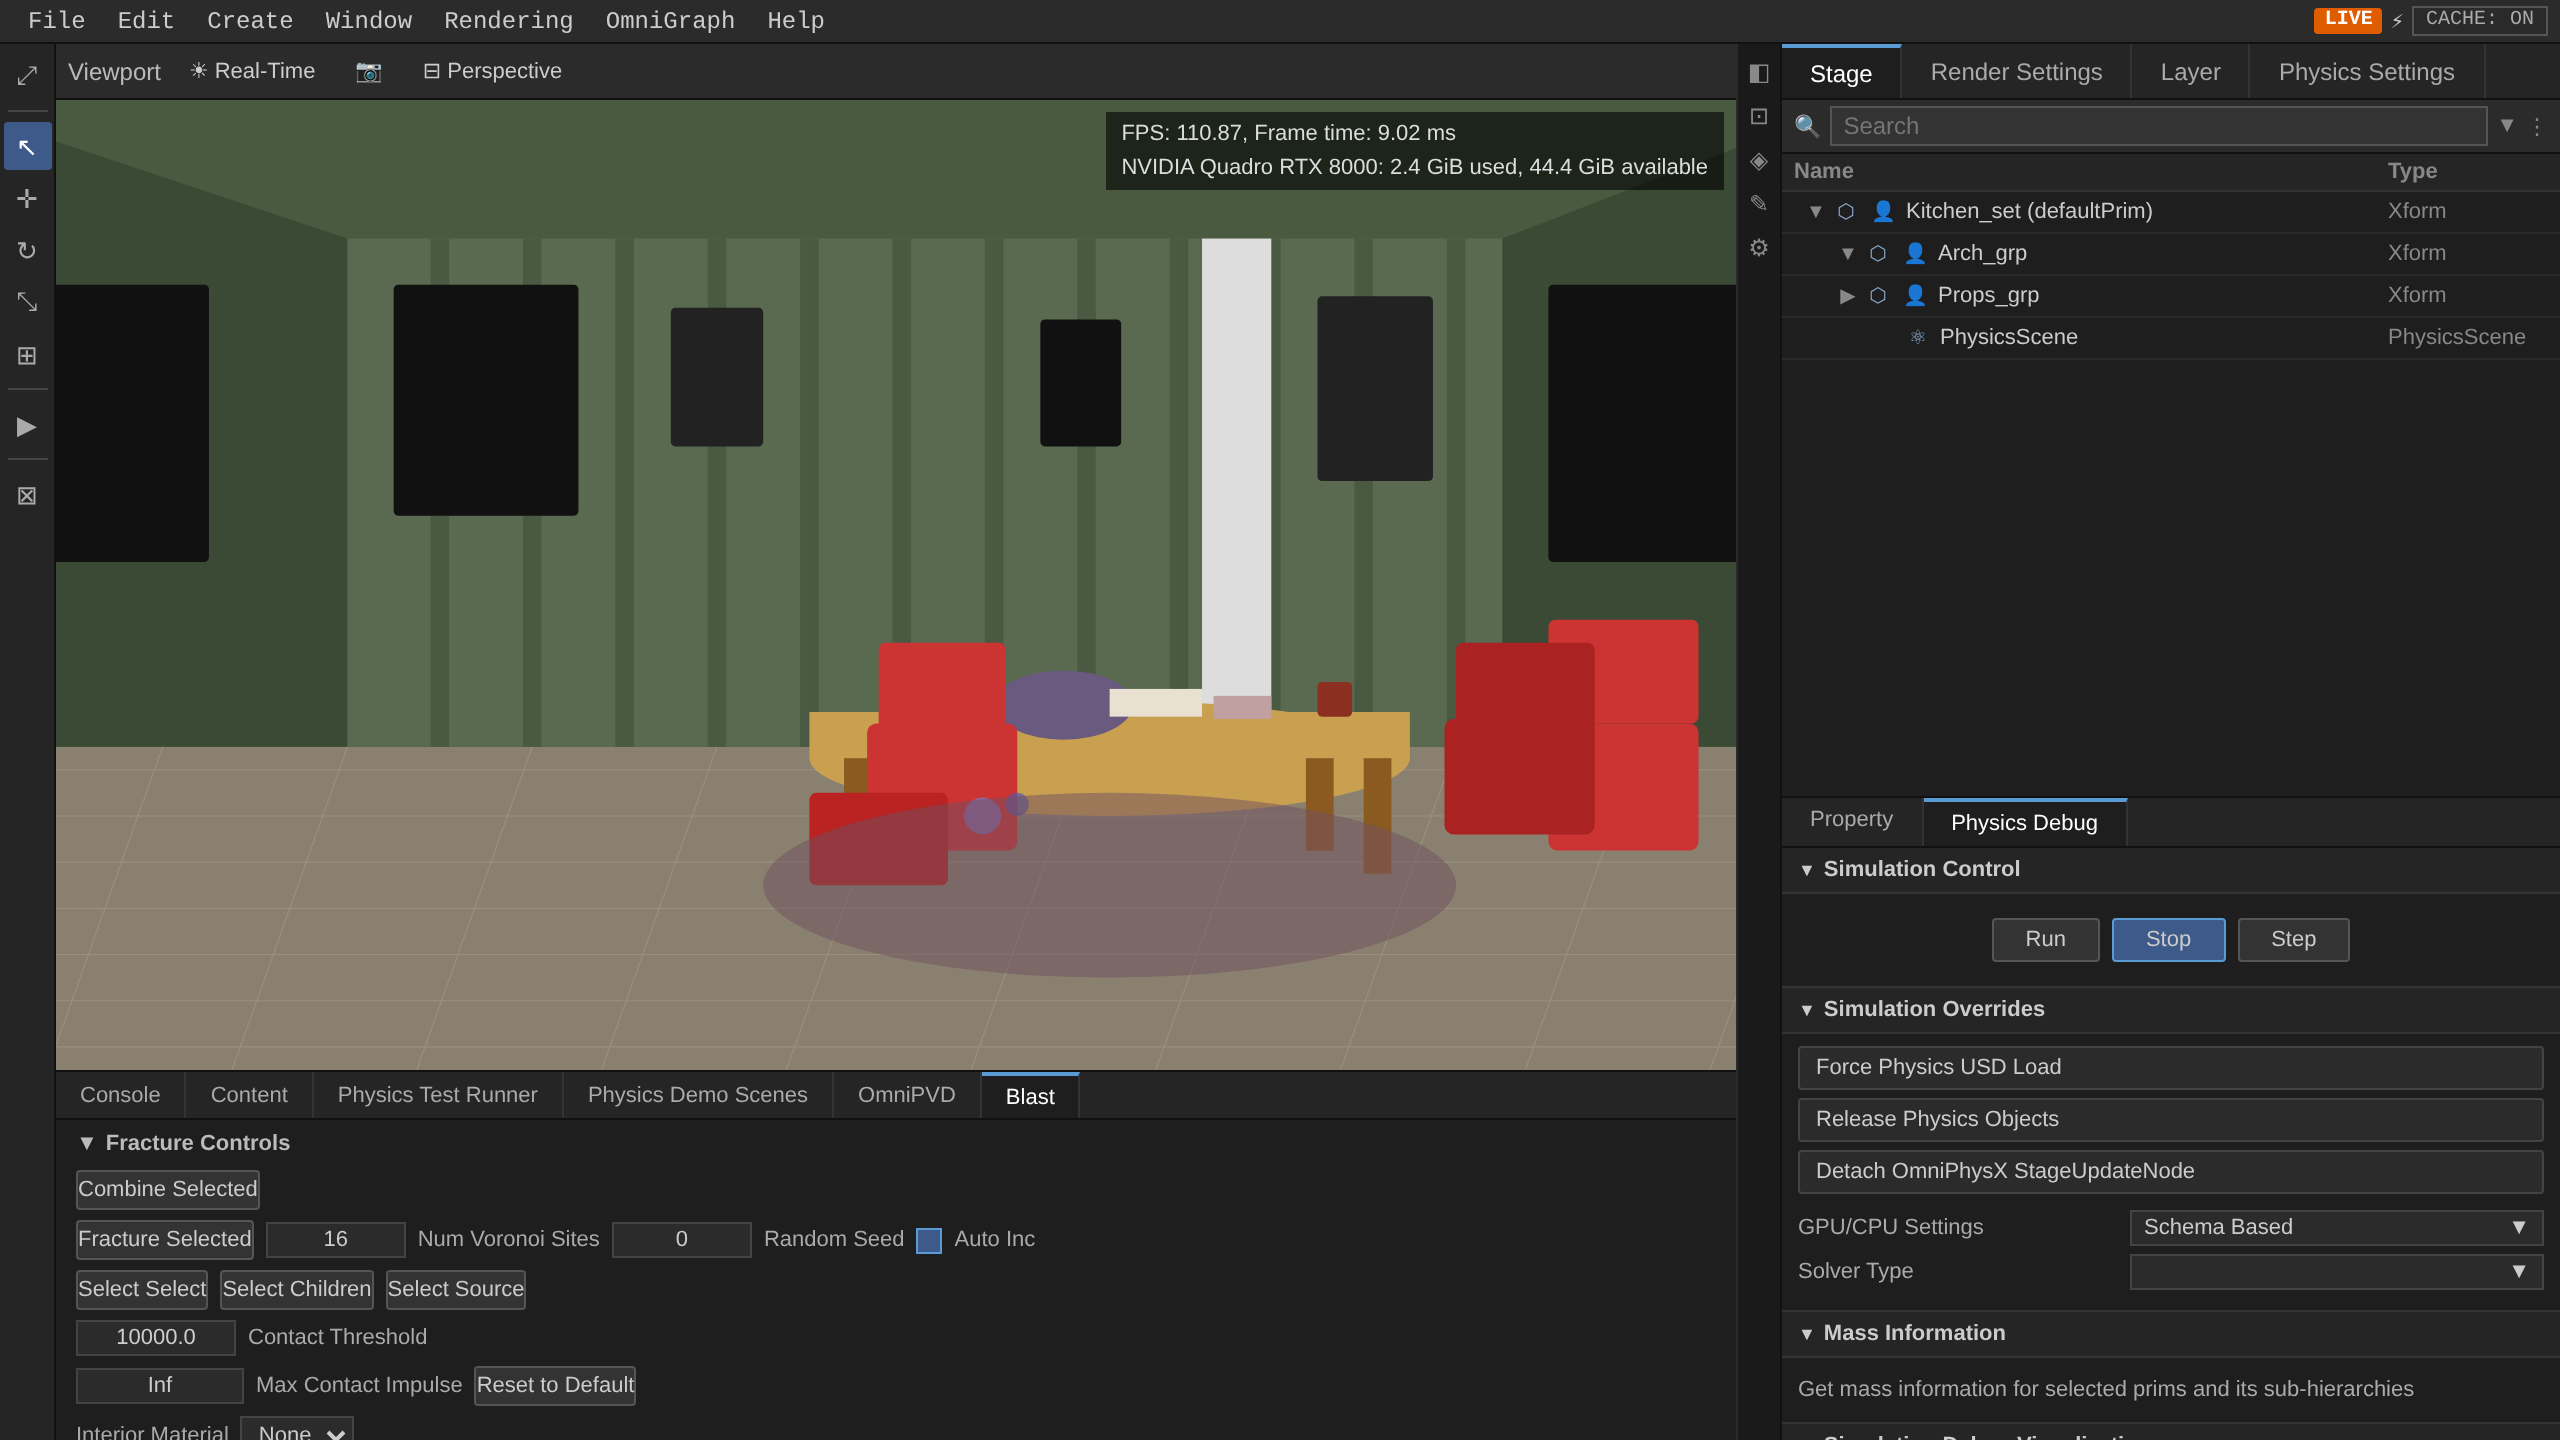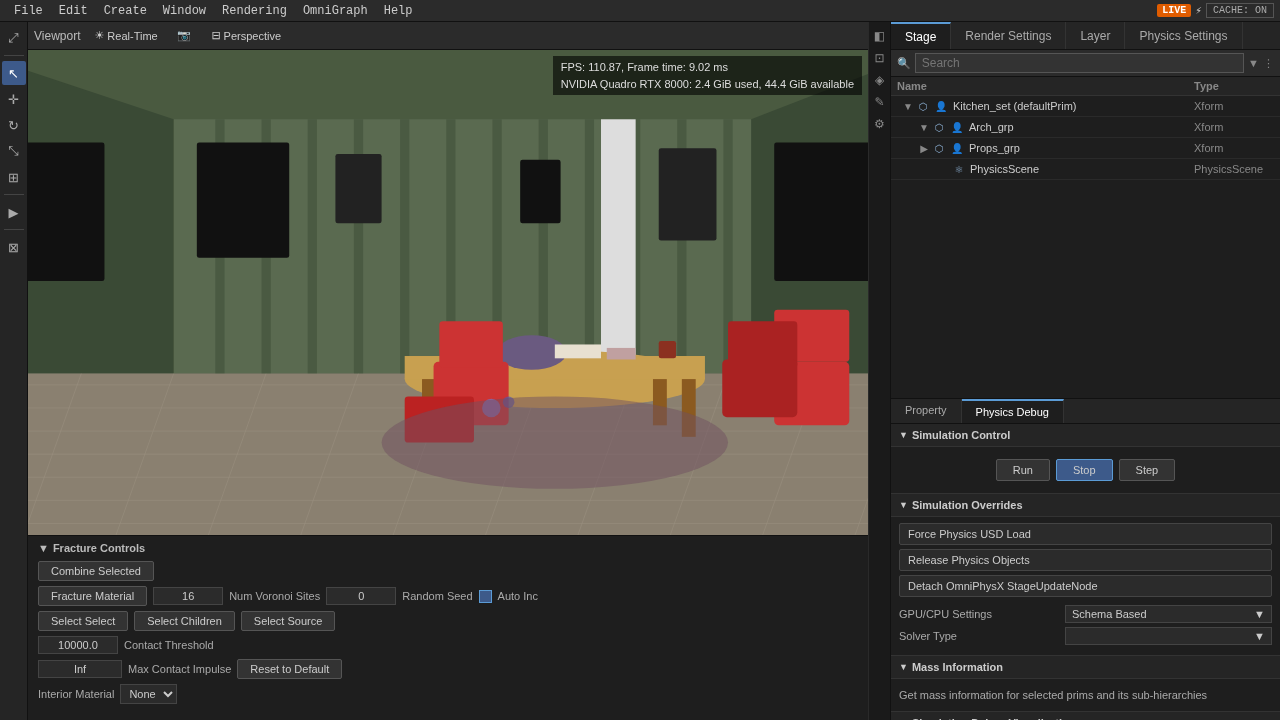--- a/index.html
+++ b/index.html
@@ -381,21 +381,21 @@
       color: #bbb;
       font-weight: bold;
       margin-bottom: 2px;
     }
     .fc-row {
       display: flex;
       align-items: center;
       gap: 6px;
     }
     .fc-btn {
-      padding: 3px 12px;
+      padding: 3px 0;
       background: #333;
       border: 1px solid #555;
       color: #ccc;
       cursor: pointer;
       font-size: 11px;
       border-radius: 2px;
       white-space: nowrap;
     }
     .fc-input {
       background: #2b2b2b;
@@ -588,33 +588,41 @@
       </svg>
 
       
       <div class="fps-overlay">
         <div>FPS: 110.87, Frame time: 9.02 ms</div>
         <div>NVIDIA Quadro RTX 8000: 2.4 GiB used, 44.4 GiB available</div>
       </div>
     </div>
 
     <div class="bottom-panel">
+      <div class="bottom-tabs">
+        <div class="bottom-tab">Console</div>
+        <div class="bottom-tab">Content</div>
+        <div class="bottom-tab">Physics Test Runner</div>
+        <div class="bottom-tab">Physics Demo Scenes</div>
+        <div class="bottom-tab">OmniPVD</div>
+        <div class="bottom-tab active">Blast</div>
+      </div>
 
       <div class="fracture-controls">
         <div class="fc-header">
           <span>▼</span>
           <span>Fracture Controls</span>
         </div>
 
         <div class="fc-row">
           <button class="fc-btn">Combine Selected</button>
         </div>
 
         <div class="fc-row">
-          <button class="fc-btn">Fracture Material</button>
+          <button class="fc-btn">Fracture Selected</button>
           <input class="fc-input" type="text" value="16" style="">
           <span class="fc-label">Num Voronoi Sites</span>
           <input class="fc-input" type="text" value="0" style="">
           <span class="fc-label">Random Seed</span>
           <div class="checkbox-sq"></div>
           <span class="fc-label">Auto Inc</span>
         </div>
 
         <div class="fc-row">
           <button class="fc-btn">Select Select</button>

